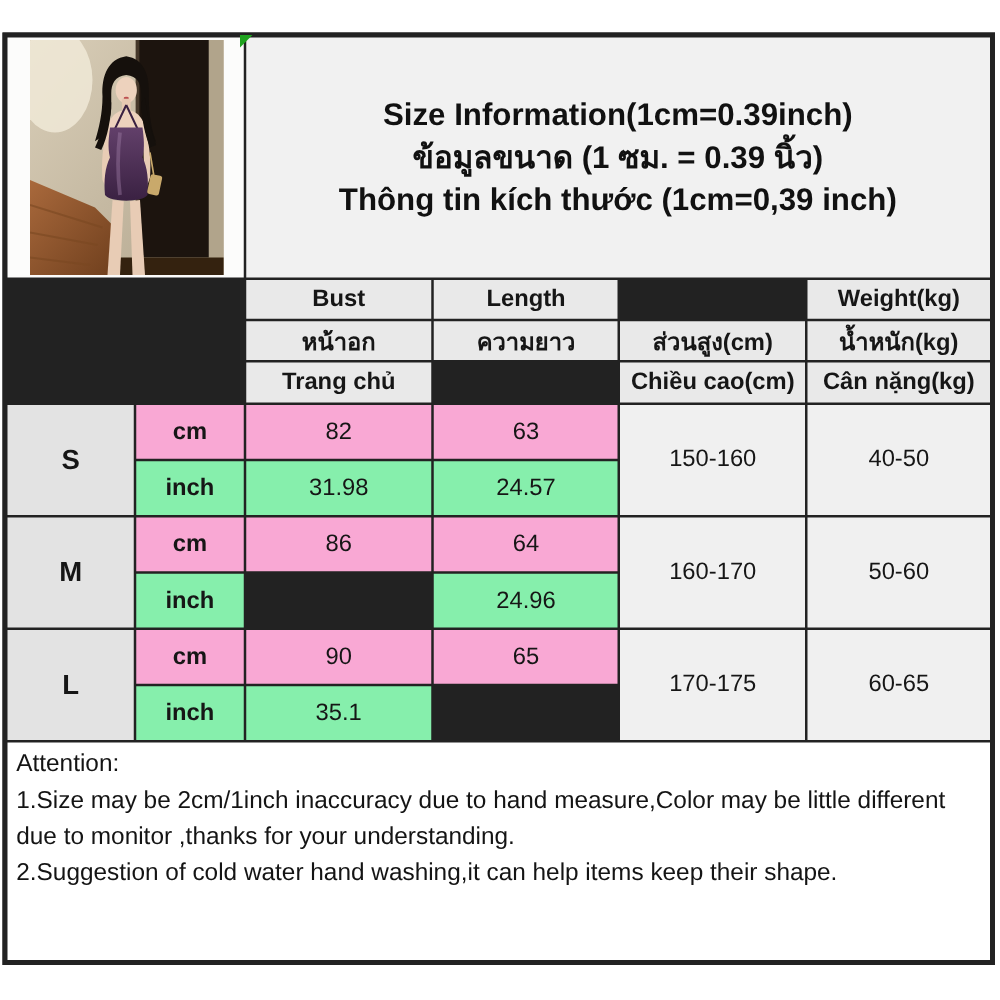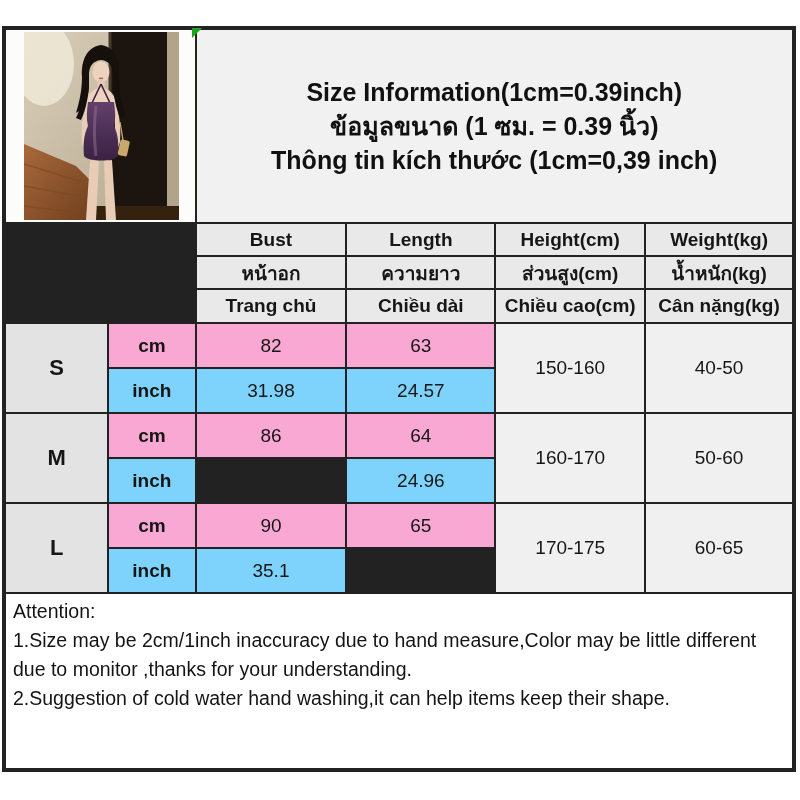--- a/index.html
+++ b/index.html
@@ -25,21 +25,21 @@
 
   .size-head { grid-area: 2 / 1 / 5 / 3; background: #e6e6e6; font-weight: bold; font-size: 42px; letter-spacing: 1px; }
 
   .hdr { background: #e9e9e9; font-weight: bold; font-size: 19px; }
   .hdr.vi { font-size: 19px; }
 
   .size-label { background: #e3e3e3; font-weight: bold; font-size: 22px; }
   .unit { font-weight: bold; font-size: 19px; }
   .val  { font-weight: 400; font-size: 19px; }
   .cm-row   { background: #f9a8d4; }
-  .inch-row { background: #7dd3fc; text-align: center; }
+  .inch-row { background: #86efac; text-align: center; }
   .range { background: #f0f0f0; font-weight: 400; font-size: 19px; }
 
   .attention-cell {
     grid-area: 11 / 1 / 12 / 7; background: #ffffff;
     display: block; text-align: left; padding: 3px 6px 0 7px;
   }
   .attention-cell div { font-size: 19.5px; line-height: 29px; color: #141414; }
 
   .flag {
     position: absolute; left: 192px; top: 28px; width: 0; height: 0;
@@ -106,30 +106,28 @@
 
     <div class="cell title-cell">
       <div class="title-line">Size Information(1cm=0.39inch)</div>
       <div class="title-line">ข้อมูลขนาด (1 ซม. = 0.39 นิ้ว)</div>
       <div class="title-line">Thông tin kích thước (1cm=0,39 inch)</div>
     </div>
 
 
     <div class="cell hdr" style="grid-area:2/3/3/4">Bust</div>
     <div class="cell hdr" style="grid-area:2/4/3/5">Length</div>
-    <div class="cell hdr" style="grid-area:2/5/3/6">Height(cm)</div>
     <div class="cell hdr" style="grid-area:2/6/3/7">Weight(kg)</div>
 
     <div class="cell hdr" style="grid-area:3/3/4/4">หน้าอก</div>
     <div class="cell hdr" style="grid-area:3/4/4/5">ความยาว</div>
     <div class="cell hdr" style="grid-area:3/5/4/6">ส่วนสูง(cm)</div>
     <div class="cell hdr" style="grid-area:3/6/4/7">น้ำหนัก(kg)</div>
 
     <div class="cell hdr vi" style="grid-area:4/3/5/4">Trang chủ</div>
-    <div class="cell hdr vi" style="grid-area:4/4/5/5">Chiều dài</div>
     <div class="cell hdr vi" style="grid-area:4/5/5/6">Chiều cao(cm)</div>
     <div class="cell hdr vi" style="grid-area:4/6/5/7">Cân nặng(kg)</div>
 
     <div class="cell size-label" style="grid-area:5/1/7/2">S</div>
     <div class="cell unit cm-row" style="grid-area:5/2/6/3">cm</div>
     <div class="cell val cm-row" style="grid-area:5/3/6/4">82</div>
     <div class="cell val cm-row" style="grid-area:5/4/6/5">63</div>
     <div class="cell range" style="grid-area:5/5/7/6">150-160</div>
     <div class="cell range" style="grid-area:5/6/7/7">40-50</div>
     <div class="cell unit inch-row" style="grid-area:6/2/7/3">inch</div>

